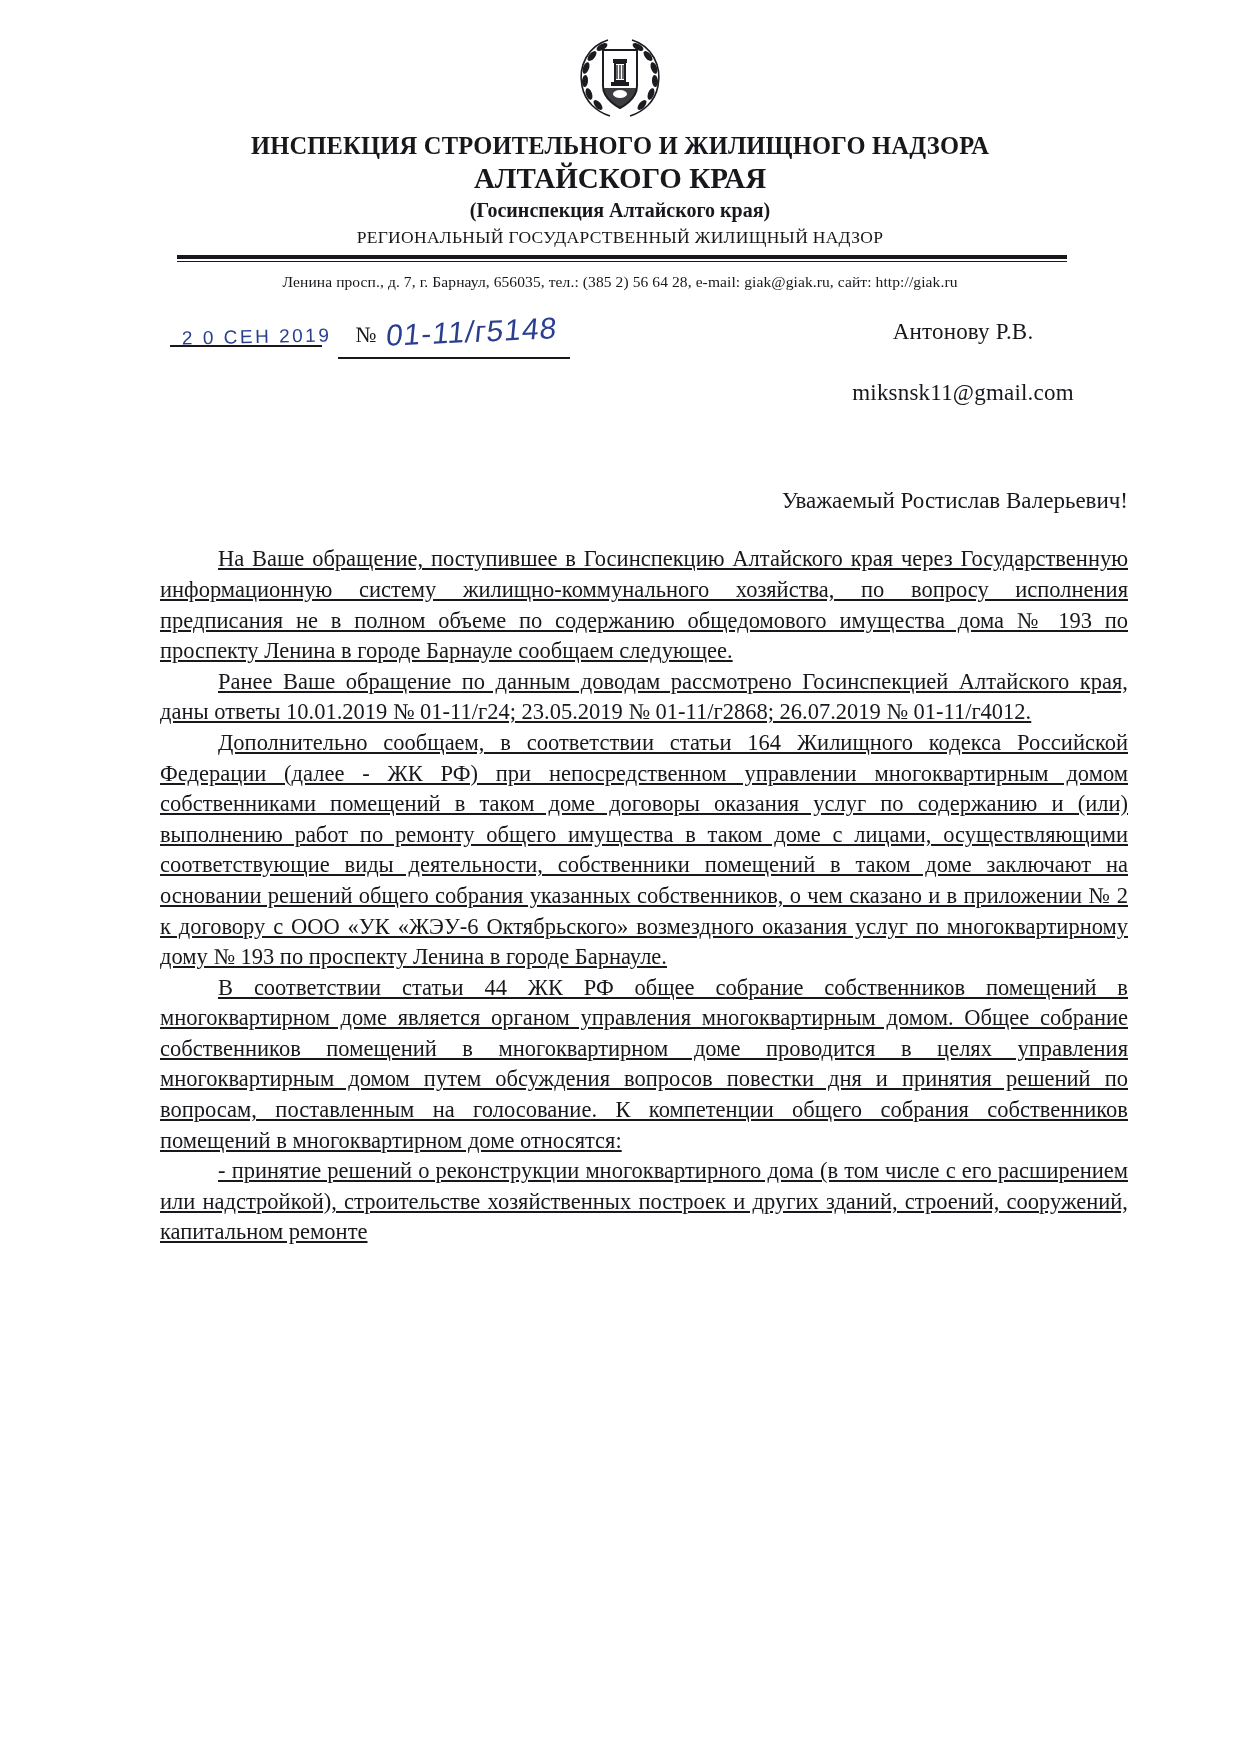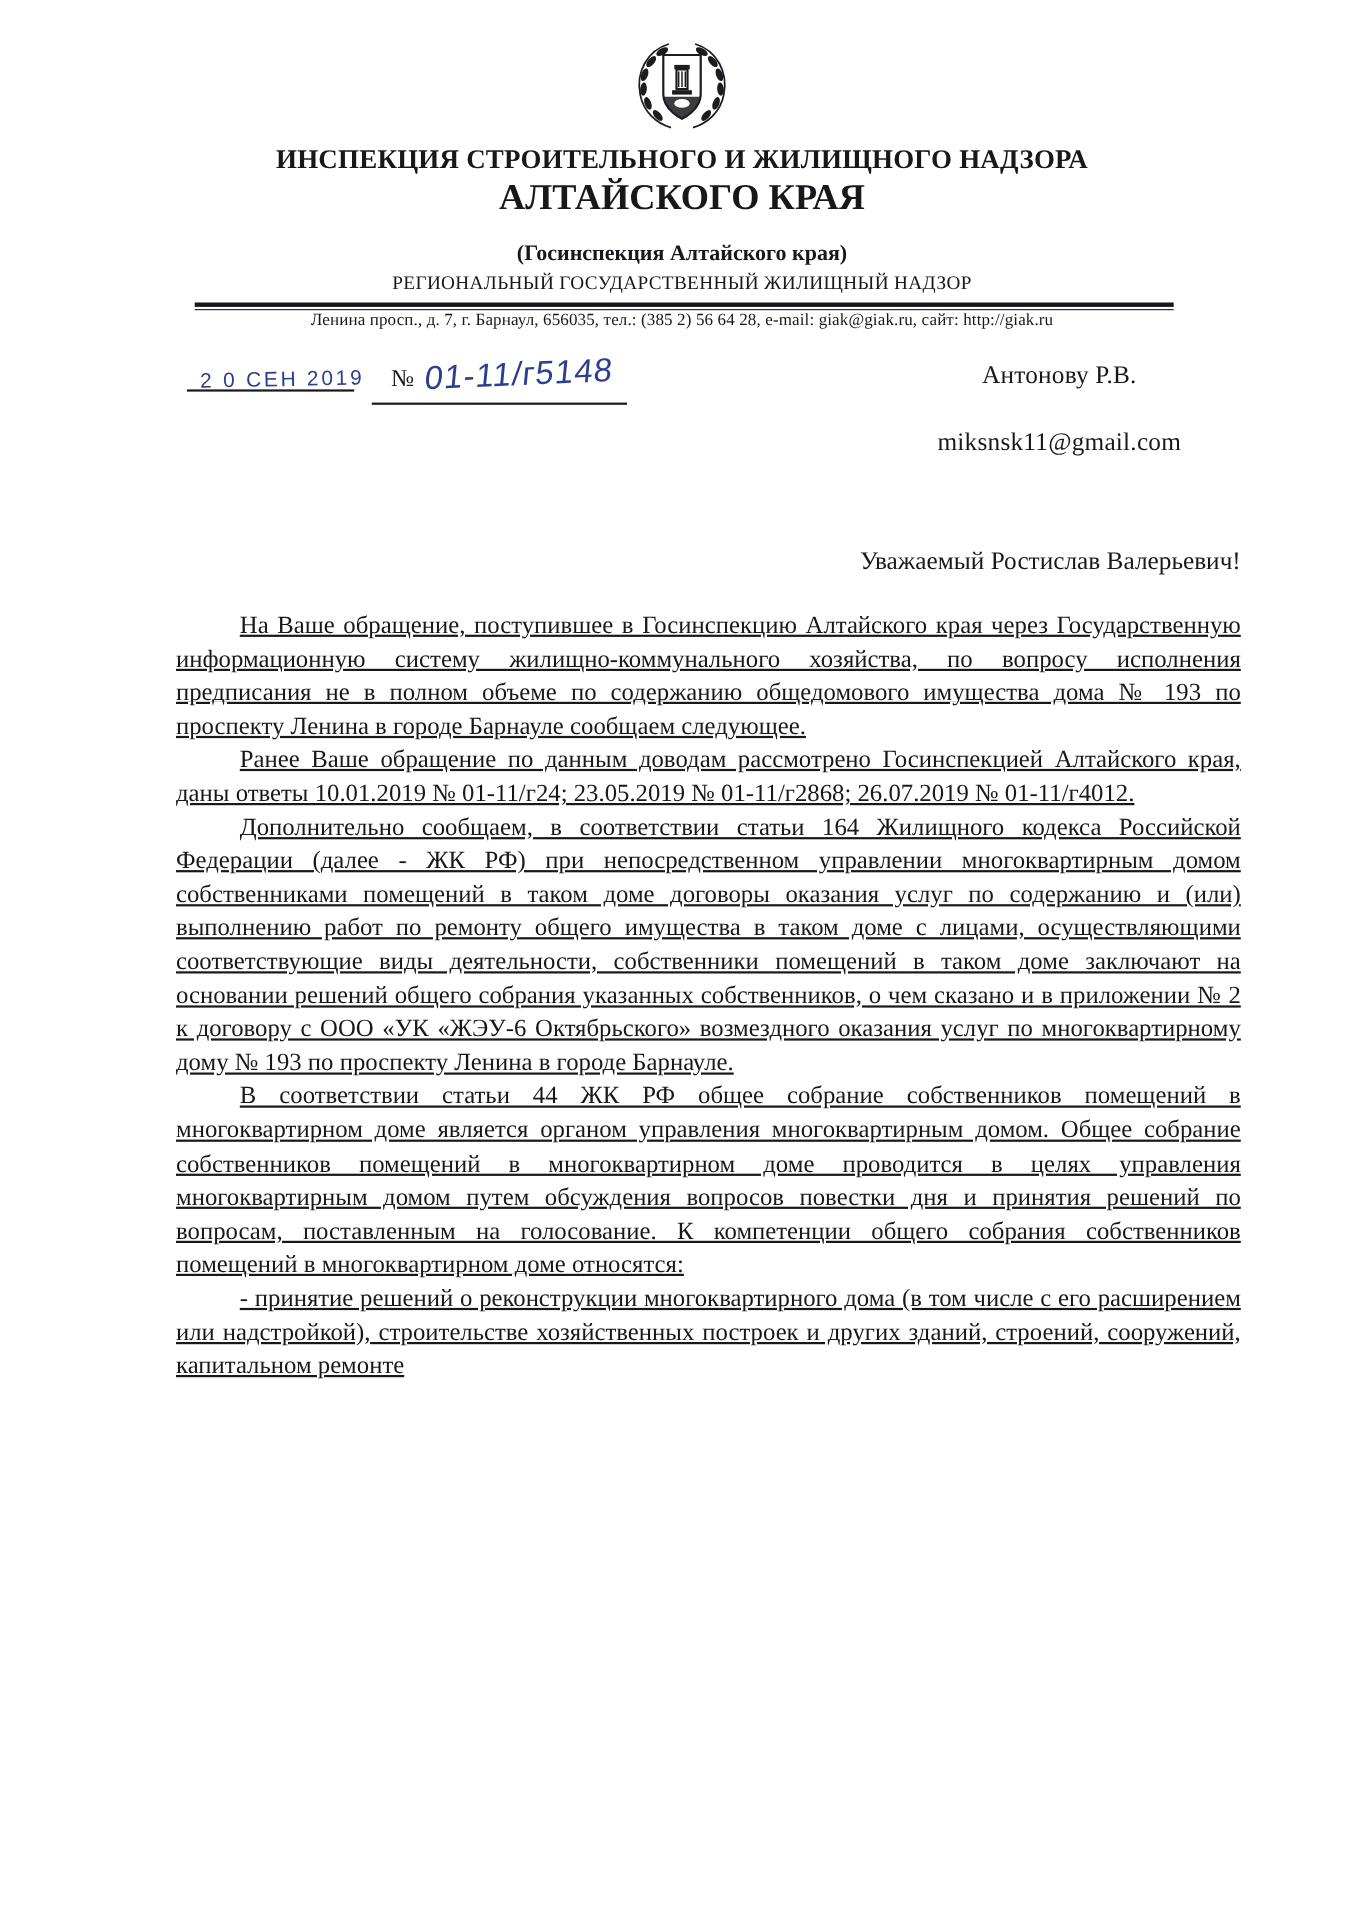--- a/index.html
+++ b/index.html
@@ -40,28 +40,28 @@
     text-align: center;
     padding: 0 150px;
   }
   .lh-line1 {
     font-size: 24.5px;
     font-weight: bold;
     letter-spacing: 0.2px;
     line-height: 1.18;
   }
   .lh-line2 {
-    font-size: 33px;
+    font-size: 29px;
     font-weight: bold;
     line-height: 1.18;
   }
   .lh-line3 {
     font-size: 20px;
     font-weight: bold;
-    margin-top: 19px;
+    margin-top: 4px;
   }
   .lh-line4 {
     font-size: 17.5px;
     letter-spacing: 0.3px;
     margin-top: 5px;
   }
 
   .rule-wrap {
     margin: 7px auto 0;
     width: 890px;
@@ -73,20 +73,21 @@
   }
   .rule-thin {
     height: 1px;
     background: #17171c;
     margin-top: 2px;
   }
 
   .contacts {
     text-align: center;
     font-size: 15.5px;
+    margin-top: 11px;
     letter-spacing: 0.1px;
   }
 
   
   .reg-row {
     position: relative;
     margin-top: 24px;
     height: 110px;
     padding: 0 110px 0 170px;
   }

